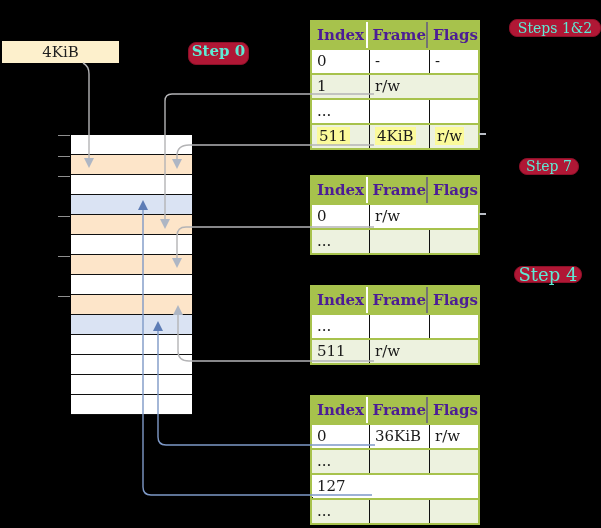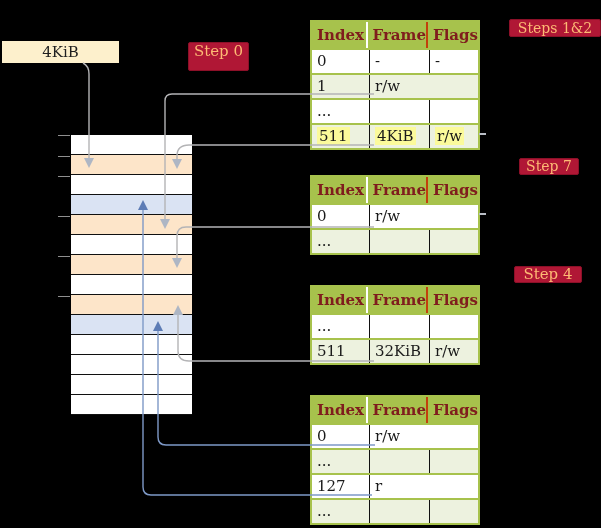--- a/index.html
+++ b/index.html
@@ -7,40 +7,40 @@
     position:relative;width:601px;height:528px;background:#000;overflow:hidden;
     font-family:"DejaVu Serif","Liberation Serif",serif;
   }
   
   .rootbox{
     position:absolute;left:2px;top:41px;width:117px;height:22px;
     background:#fdf0cc;color:#1f1f1f;font-size:15px;line-height:22px;text-align:center;
   }
   
   .badge{
-    position:absolute;background:#b01735;border:1px solid #8c1028;border-radius:2px;
-    color:#fdba74;text-align:center;box-sizing:border-box;
-  }
-  #badge-step0 {left:188px;top:42px;width:61px;height:29px;line-height:17px;font-size:15px;}
+    position:absolute;background:#b01735;border:1px solid #8c1028;border-radius:8px;
+    color:#5eead4;text-align:center;box-sizing:border-box;
+  }
+  #badge-step0 {left:188px;top:42px;width:61px;height:23px;line-height:17px;font-size:15px;font-weight:bold;}
   #badge-steps12{left:509px;top:19px;width:92px;height:18px;line-height:16px;font-size:14px;}
   #badge-step3 {left:519px;top:158px;width:60px;height:17px;line-height:15px;font-size:14px;}
-  #badge-step4 {left:514px;top:266px;width:68px;height:17px;line-height:15px;font-size:15px;}
+  #badge-step4 {left:514px;top:266px;width:68px;height:17px;line-height:15px;font-size:18px;}
   
   .memcol{position:absolute;left:71px;top:135px;width:121px;height:280px;}
   .memrow{height:20px;box-sizing:border-box;border-bottom:1px solid #101010;background:#fff;}
   
   .ptable{
     position:absolute;left:310px;width:170px;background:#a7c24c;
     border:2px solid #a7c24c;box-sizing:border-box;
   }
   #table-1{top:20px;} #table-2{top:175px;} #table-3{top:285px;} #table-4{top:395px;}
-  .hrow{display:flex;height:26px;background:#a7c24c;color:#7f1d1d;font-weight:bold;
+  .hrow{display:flex;height:26px;background:#a7c24c;color:#4c1d95;font-weight:bold;
         font-size:15px;line-height:26px;}
   .hcell{padding-left:5px;box-sizing:border-box;}
-  .hc1{width:57px;} .hc2{width:62px;border-left:2px solid #fff;} .hc3{flex:1;border-left:2px solid #c2410c;}
+  .hc1{width:57px;} .hc2{width:62px;border-left:2px solid #fff;} .hc3{flex:1;border-left:2px solid #737373;}
   .drow{display:flex;height:25px;box-sizing:border-box;border-top:2px solid #a7c24c;
         font-size:15px;line-height:22px;color:#1a1a1a;background:#fff;}
   .dcell{padding-left:5px;box-sizing:border-box;overflow:hidden;white-space:nowrap;}
   .dc1{width:57px;} .dc2{width:60px;border-left:1px solid #111;} .dc3{flex:1;border-left:1px solid #111;}
   .hl{background:#fbfa9b;padding:0 2px;}
   
   .overlay{position:absolute;left:0;top:0;width:601px;height:528px;pointer-events:none;}
 </style>
 </head>
 <body>
@@ -123,41 +123,41 @@
       <div class="hcell hc2">Frame</div>
       <div class="hcell hc3">Flags</div>
     </div>
     <div class="drow" style="background: rgb(255, 255, 255);">
       <div class="dcell dc1"><span>...</span></div>
       <div class="dcell dc2"><span></span></div>
       <div class="dcell dc3"><span></span></div>
     </div>
     <div class="drow" style="background: rgb(237, 242, 223);">
       <div class="dcell dc1"><span>511</span></div>
-      <div class="dcell dc2"><span>32KiB</span></div>
       <div class="dcell dc3"><span>r/w</span></div>
     </div>
   </div>
 
   <div class="ptable" id="table-4">
     <div class="hrow">
       <div class="hcell hc1">Index</div>
       <div class="hcell hc2">Frame</div>
       <div class="hcell hc3">Flags</div>
     </div>
     <div class="drow" style="background: rgb(255, 255, 255);">
       <div class="dcell dc1"><span>0</span></div>
-      <div class="dcell dc3"><span>r/w</span></div>
-    </div>
-    <div class="drow" style="background: rgb(237, 242, 223);">
-      <div class="dcell dc1"><span>...</span></div>
-      <div class="dcell dc2"><span></span></div>
-      <div class="dcell dc3"><span></span></div>
-    </div>
-    <div class="drow" style="background: rgb(255, 255, 255);">
+      <div class="dcell dc2"><span>36KiB</span></div>
+      <div class="dcell dc3"><span>r/w</span></div>
+    </div>
+    <div class="drow" style="background: rgb(237, 242, 223);">
+      <div class="dcell dc1"><span>...</span></div>
+      <div class="dcell dc2"><span></span></div>
+      <div class="dcell dc3"><span></span></div>
+    </div>
+    <div class="drow" style="background: rgb(255, 255, 255); flex-direction: column;">
       <div class="dcell dc1"><span>127</span></div>
       <div class="dcell dc3"><span>r</span></div>
     </div>
     <div class="drow" style="background: rgb(237, 242, 223);">
       <div class="dcell dc1"><span>...</span></div>
       <div class="dcell dc2"><span></span></div>
       <div class="dcell dc3"><span></span></div>
     </div>
   </div>
 

